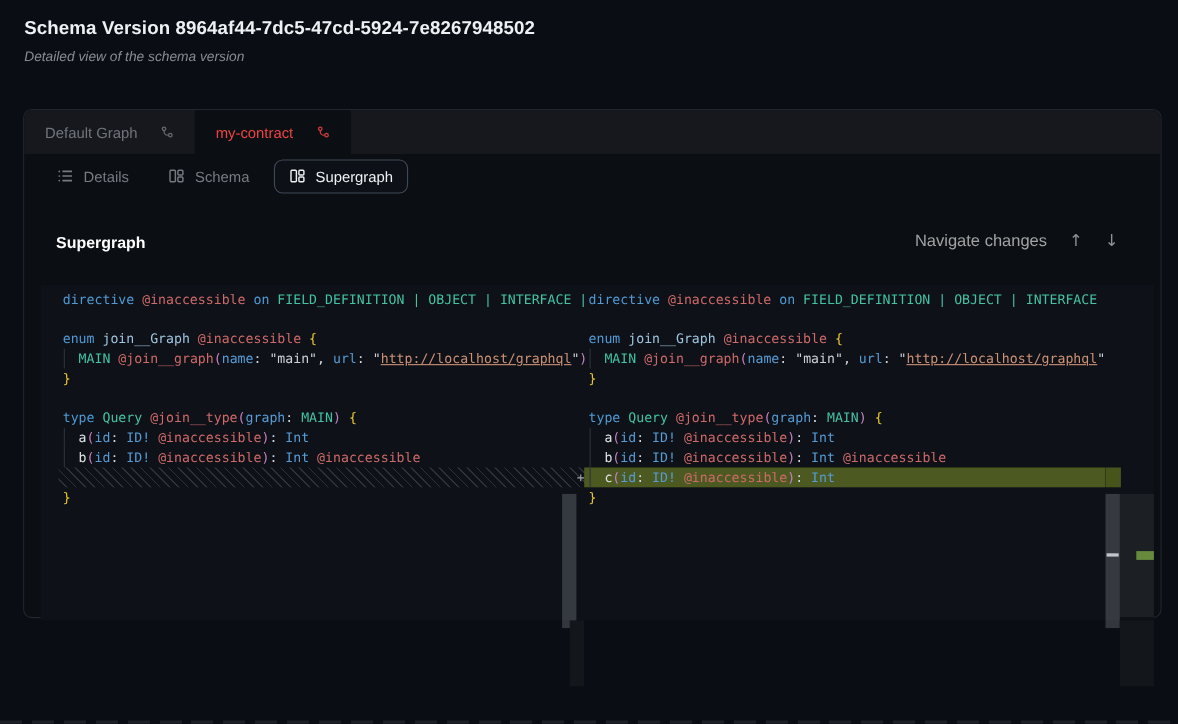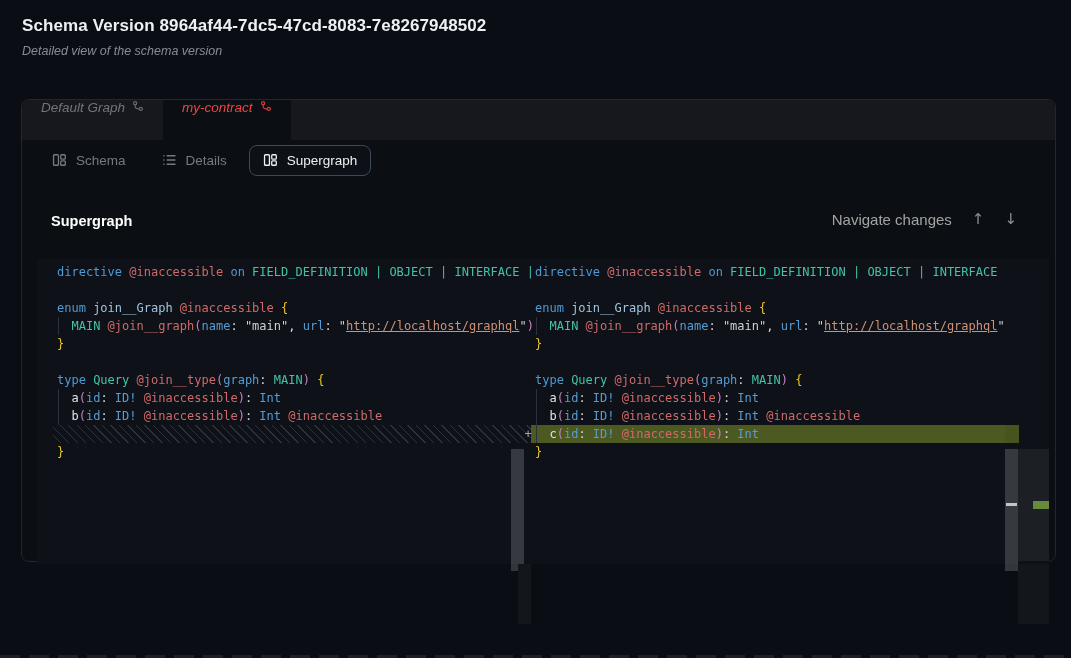--- a/index.html
+++ b/index.html
@@ -20,22 +20,22 @@
     border:1px solid var(--border,#22262e);border-radius:8px;
     box-sizing:border-box;
   }
   .tabstrip{
     position:absolute;left:0;top:0;right:0;height:40px;
     background:var(--strip_bg,#16181e);
     border-radius:8px 8px 0 0;
     display:flex;align-items:stretch;
   }
   .tab{
-    display:flex;gap:7px;
-    padding:0 19px;font-size:13.5px;color:#71757c;cursor:pointer;font-style:italic;
+    display:flex;align-items:center;gap:21px;
+    padding:0 19px;font-size:13.5px;color:#71757c;cursor:pointer;
   }
   .tab.active{
     background:var(--card_bg,#0b0e13);color:#ef4444;border-radius:2px 2px 0 0;
   }
   .tab svg{display:block;opacity:.85}
   .subtabs{
     position:absolute;left:0;top:40px;right:0;height:40px;
     display:flex;align-items:center;padding-left:16px;gap:8px;
   }
   .subtab{
@@ -101,21 +101,21 @@
   .strip-map{left:981px;width:31px;}
   .bottom-dashes{
     position:absolute;left:0;bottom:0;width:1071px;height:3px;
     background:repeating-linear-gradient(90deg,#1c2027 0 20px,transparent 20px 29px);
   }
 </style>
 </head>
 <body>
 
 <div class="hdr">
-  <h1>Schema Version 8964af44-7dc5-47cd-8083-7e8267948502</h1>
+  <h1>Schema Version 8964af44-7dc5-47cd-5924-7e8267948502</h1>
   <div class="sub">Detailed view of the schema version</div>
 </div>
 
 <div class="card">
 
   <div class="tabstrip">
     <div class="tab">
       <span>Default Graph</span>
       <span>
         <svg width="12" height="12" viewBox="0 0 16 16" fill="none" stroke="currentColor" stroke-width="1.6">
@@ -131,49 +131,49 @@
         <svg width="12" height="12" viewBox="0 0 16 16" fill="none" stroke="currentColor" stroke-width="1.6">
           <circle cx="4.2" cy="4.2" r="2.1"></circle>
             <circle cx="11.8" cy="11.8" r="2.1"></circle>
           <path d="M4.2 6.6v1a4.2 4.2 0 0 0 4.2 4.2h1.2"></path>
         </svg>
       </span>
     </div>
   </div>
 
   <div class="subtabs">
-    <div class="subtab">
-      <span>
-        <svg width="15" height="14" viewBox="0 0 16 16" fill="none" stroke="currentColor" stroke-width="1.5">
-          <rect x="1.2" y="2" width="5.6" height="12" rx="1"></rect>
-          <rect x="9.4" y="2" width="5.2" height="5" rx="1"></rect>
-          <rect x="9.4" y="9" width="5.2" height="5" rx="1"></rect>
-        </svg>
-      </span>
-      <span>Schema</span>
-    </div>
     <div class="subtab">
       <span>
         <svg width="15" height="14" viewBox="0 0 16 16" fill="none" stroke="currentColor" stroke-width="1.6">
           <circle cx="1.6" cy="3.2" r="0.9" fill="currentColor" stroke="none"></circle>
           <circle cx="1.6" cy="8" r="0.9" fill="currentColor" stroke="none"></circle>
           <circle cx="1.6" cy="12.8" r="0.9" fill="currentColor" stroke="none"></circle>
           <path d="M4.8 3.2h10M4.8 8h10M4.8 12.8h10"></path>
         </svg>
       </span>
       <span>Details</span>
     </div>
-    <div class="subtab active">
+    <div class="subtab">
       <span>
         <svg width="15" height="14" viewBox="0 0 16 16" fill="none" stroke="currentColor" stroke-width="1.5">
           <rect x="1.2" y="2" width="5.6" height="12" rx="1"></rect>
           <rect x="9.4" y="2" width="5.2" height="5" rx="1"></rect>
           <rect x="9.4" y="9" width="5.2" height="5" rx="1"></rect>
         </svg>
       </span>
+      <span>Schema</span>
+    </div>
+    <div class="subtab active">
+      <span>
+        <svg width="15" height="14" viewBox="0 0 16 16" fill="none" stroke="currentColor" stroke-width="1.5">
+          <rect x="1.2" y="2" width="5.6" height="12" rx="1"></rect>
+          <rect x="9.4" y="2" width="5.2" height="5" rx="1"></rect>
+          <rect x="9.4" y="9" width="5.2" height="5" rx="1"></rect>
+        </svg>
+      </span>
       <span>Supergraph</span>
     </div>
   </div>
 
   <div class="panel-head">Supergraph</div>
 
   <div class="nav-changes">
     <span class="lbl">Navigate changes</span>
     <button class="nav-arrow">↑</button>
     <button class="nav-arrow">↓</button>

